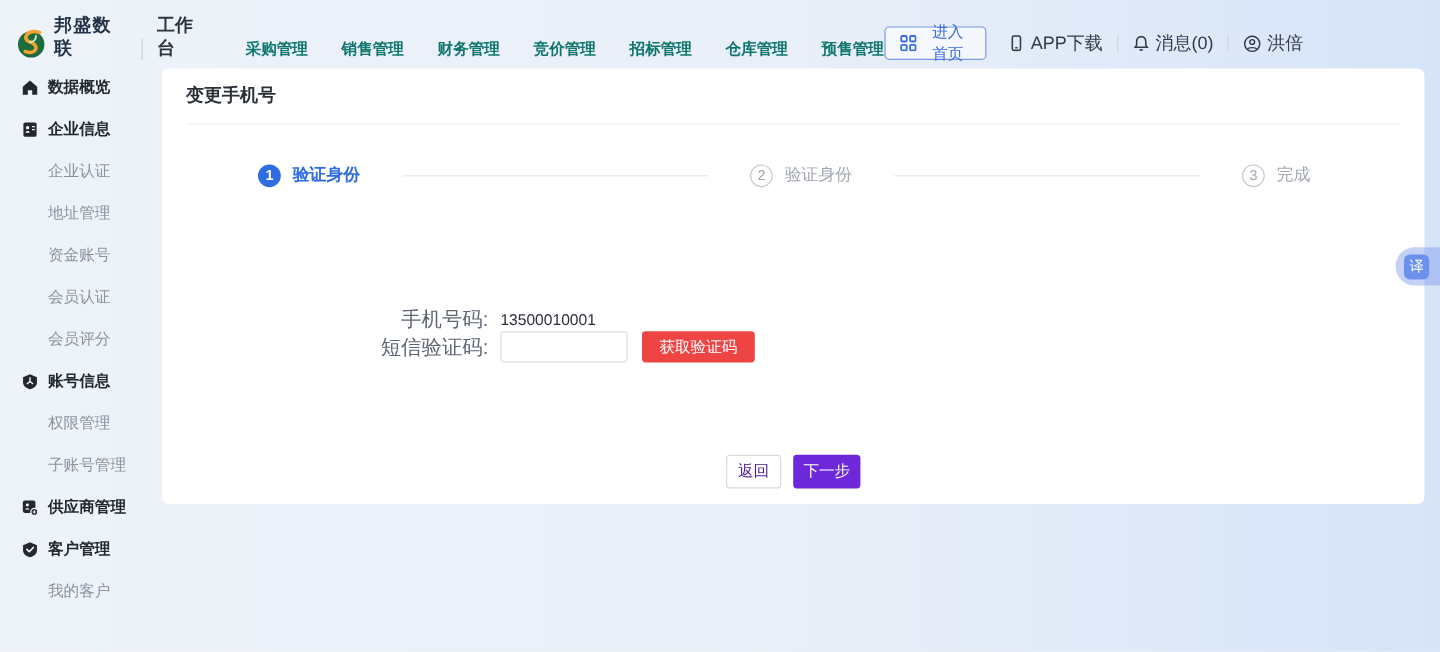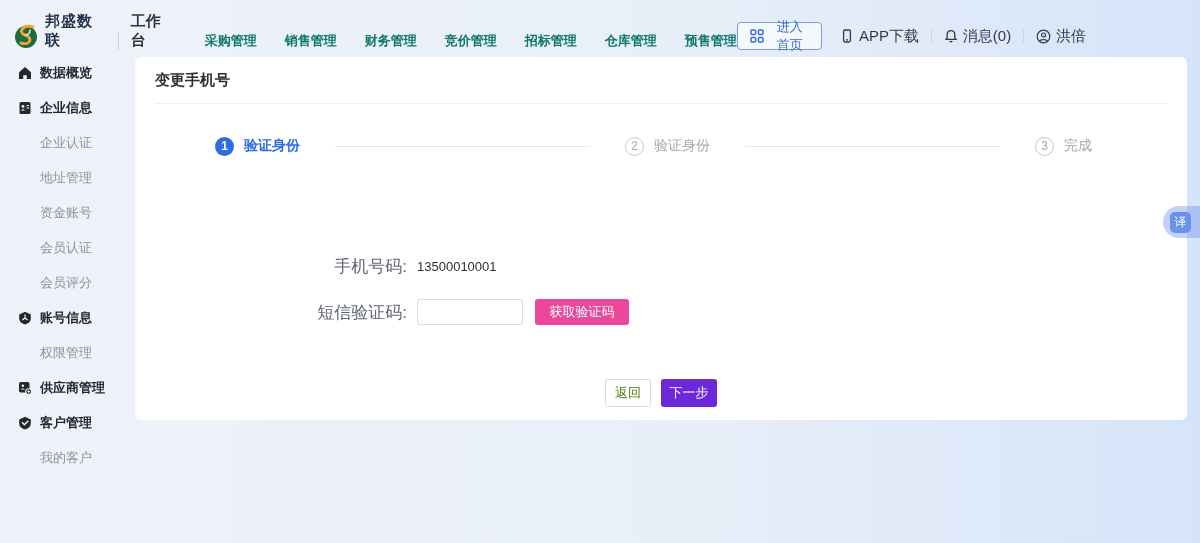--- a/index.html
+++ b/index.html
@@ -47,32 +47,32 @@
   .step-circle { width:19px; height:19px; border-radius:50%; display:flex;
     align-items:center; justify-content:center; font-size:12px; }
   .step.active .step-circle { background:#2e6ce2; color:#fff; font-weight:bold; }
   .step.active .step-label { color:#2e6ce2; font-size:14px; font-weight:bold; }
   .step.idle .step-circle { border:1px solid #c3c8d1; color:#a2a7b0; background:#fff; }
   .step.idle .step-label { color:#a2a7b0; font-size:14px; }
   .step-line { flex:1; height:1px; background:#e5e8ed; margin:0 35px; }
 
   .form-row { position:absolute; left:0; right:0; height:30px; display:flex; align-items:center; }
   .row-phone { top:194px; }
-  .row-sms { top:240px; }
+  .row-sms { top:217px; }
   .form-label { width:272px; text-align:right; font-size:17px; color:#5f6673; }
   .form-value { margin-left:10px; font-size:13px; color:#2b2f38; }
   .sms-input { margin-left:10px; width:106px; height:26px; border:1px solid #d9dde4;
     border-radius:3px; background:#fff; padding:0 8px; font-size:13px; color:#333; outline:none; }
-  .get-code-btn { margin-left:12px; width:94px; height:26px; background:#ec4899; color:#fff;
+  .get-code-btn { margin-left:12px; width:94px; height:26px; background:#ef4444; color:#fff;
     border:none; border-radius:3px; font-size:13px; cursor:pointer; }
 
   .actions { position:absolute; top:322px; left:0; right:0; display:flex;
     justify-content:center; gap:10px; }
   .back-btn { width:46px; height:28px; background:#fff; border:1px solid #d7dbe2;
-    border-radius:3px; font-size:13px; color:#4d7c0f; cursor:pointer; }
+    border-radius:3px; font-size:13px; color:#4c1d95; cursor:pointer; }
   .next-btn { width:56px; height:28px; background:#6d28d9; border:none;
     border-radius:3px; font-size:13px; color:#fff; cursor:pointer; }
 
   
   .translate-fab { position:absolute; right:0; top:206px; width:37px; height:32px;
     background:rgba(125,153,235,.45); border-radius:16px 0 0 16px;
     display:flex; align-items:center; padding-left:7px; cursor:pointer; }
   .translate-chip { width:21px; height:21px; background:#6b90ee; border-radius:5px;
     color:#fff; font-size:12px; display:flex; align-items:center; justify-content:center; }
 </style>
@@ -191,20 +191,23 @@
       <svg width="14" height="14" viewBox="0 0 14 14">
         <path d="M7 0.8 L12.8 3.4 V7.6 C12.8 10.6 10.4 12.6 7 13.4 C3.6 12.6 1.2 10.6 1.2 7.6 V3.4 Z" fill="#23282f"></path>
         <path d="M7 3.4 L7 7 M7 7 L4.4 9 M7 7 L9.6 9" stroke="#fff" stroke-width="1.1" fill="none"></path>
       </svg>
     </span>
     <span class="side-parent-label">账号信息</span>
   </div>
   <div class="side-row side-child">
     <span class="side-child-label">权限管理</span>
   </div>
+  <div class="side-row side-child">
+    <span class="side-child-label">子账号管理</span>
+  </div>
 
   <div class="side-row">
     <span class="ic">
       <svg width="14" height="14" viewBox="0 0 14 14">
         <rect x="1" y="1" width="10.5" height="10.5" rx="1.8" fill="#23282f"></rect>
         <circle cx="4.8" cy="4.8" r="1.2" fill="#fff"></circle>
         <path d="M3 8.6 C3.4 7.2 6.2 7.2 6.6 8.6 Z" fill="#fff"></path>
         <circle cx="10.6" cy="10.6" r="2.9" fill="#23282f" stroke="#eef3fa" stroke-width="1.1"></circle>
         <path d="M9.3 10.6 H11.9 M10.6 9.3 V11.9" stroke="#fff" stroke-width="0.9"></path>
       </svg>

